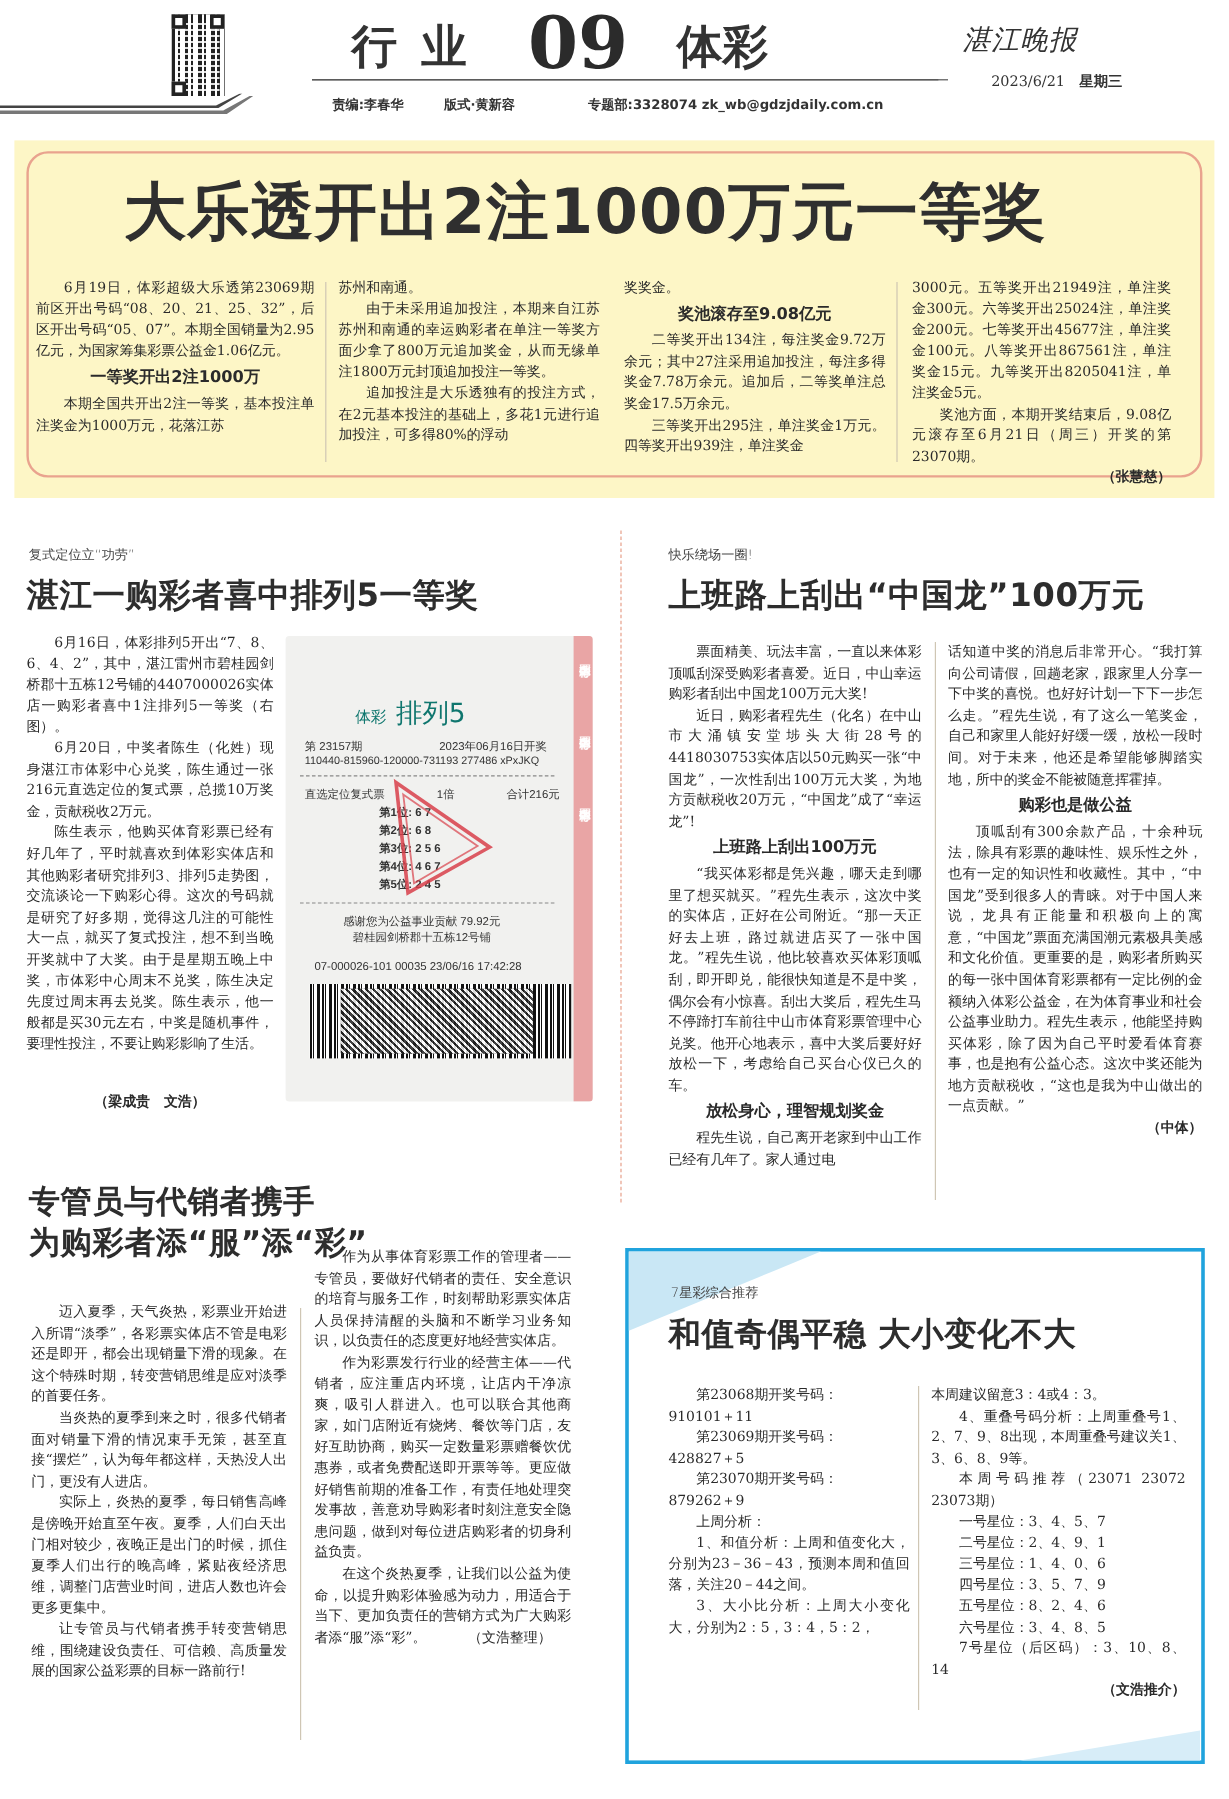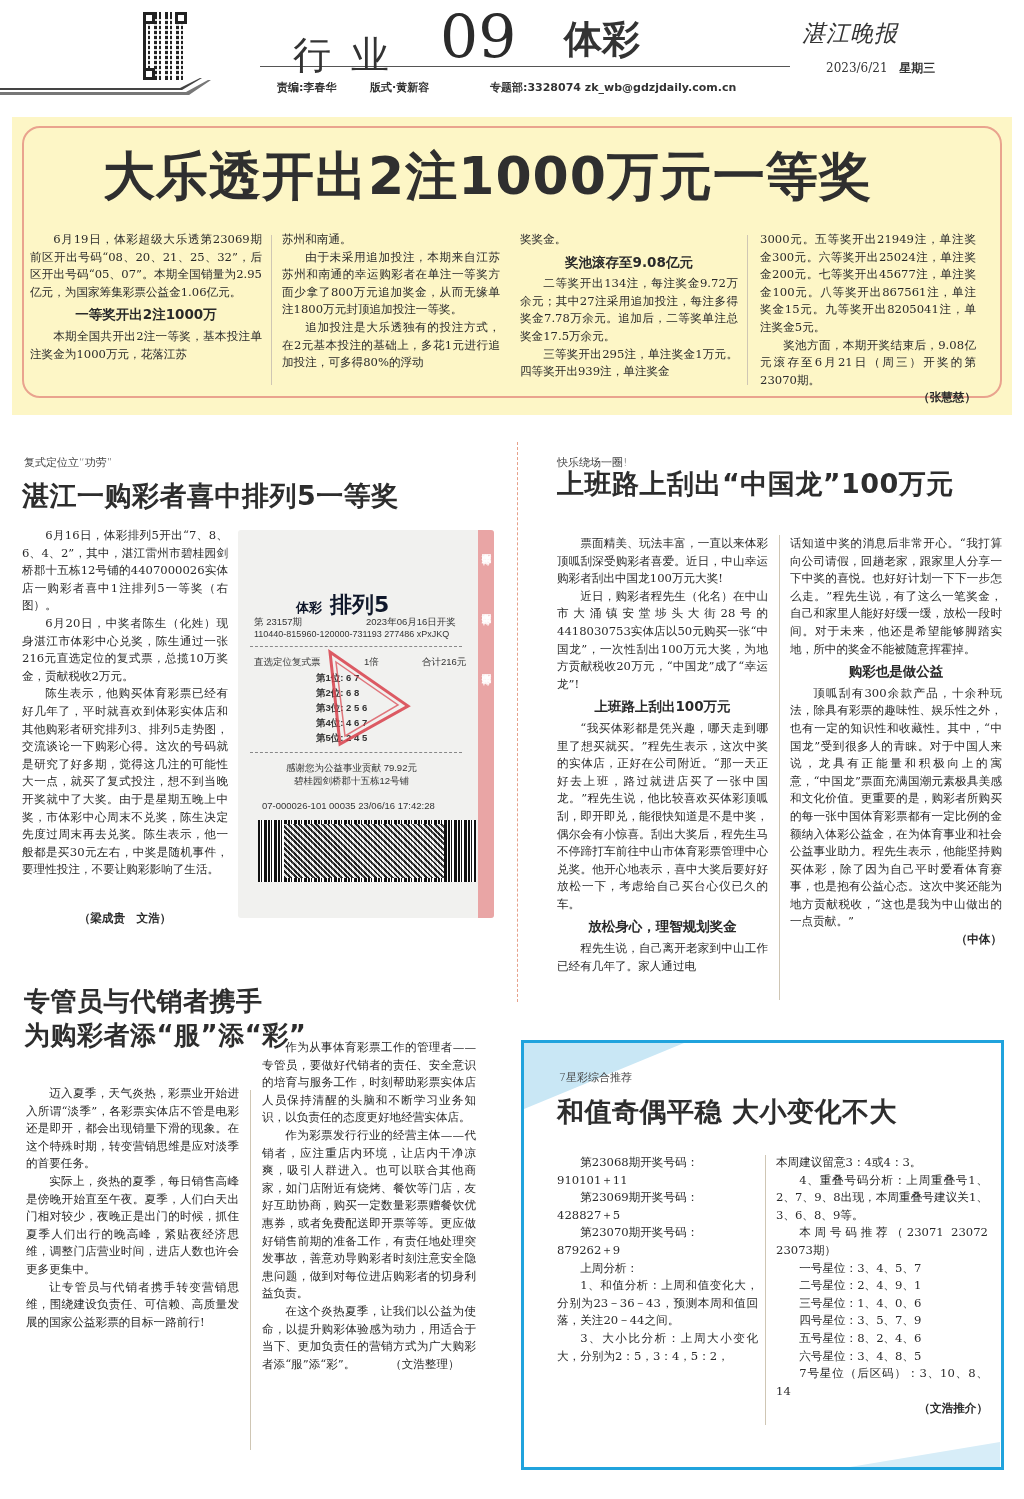--- a/index.html
+++ b/index.html
@@ -9,22 +9,22 @@
   .abs { position: absolute; }
 
   
   .qr { left: 143px; top: 12px; width: 44px; height: 68px; background:
       repeating-linear-gradient(90deg,#222 0 3px,#fff 3px 5px,#222 5px 7px,#fff 7px 11px),
       #222; }
   .qr::after { content:""; position:absolute; inset:4px; background:
       repeating-linear-gradient(0deg,rgba(255,255,255,.85) 0 2px,transparent 2px 5px); }
   .qr-corner { position:absolute; width:12px; height:12px; border:3px solid #222; background:#fff; z-index:2; }
   .mast-slash { left: 0; top: 78px; width: 250px; height: 20px; }
-  .section-title { left: 293px; top: 30px; font-size: 38px; letter-spacing: 20px; color:#333; font-family:"DejaVu Sans","Liberation Sans",sans-serif; font-weight:400; }
-  .page-no { left: 440px; top: 2px; font-size: 60px; font-weight: normal; color:#2b2b2b; font-family:"DejaVu Serif","Liberation Serif",serif; }
+  .section-title { left: 293px; top: 14px; font-size: 38px; letter-spacing: 20px; color:#333; font-family:"DejaVu Sans","Liberation Sans",sans-serif; font-weight:700; }
+  .page-no { left: 440px; top: 2px; font-size: 60px; font-weight: bold; color:#2b2b2b; font-family:"DejaVu Serif","Liberation Serif",serif; }
   .section-name { left: 564px; top: 14px; font-size: 38px; font-weight: bold; color:#333; }
   .paper-logo { left: 790px; top: 18px; font-size: 23px; font-style: italic; font-weight:normal; color:#333; letter-spacing:1px;margin-left:12px; }
   .date { left: 786px; top: 60px; font-size: 12px; color:#333;margin-left:40px; }
   .credits { top: 80px; font-size: 11px; color:#333; font-weight:bold; }
   .rule { left: 260px; top: 66px; width: 522px; height: 1px; background:#555; }
 
   
   .feature { left: 12px; top: 117px; width: 1000px; height: 298px; background:#fdf6c6; }
   .feature-frame { left: 22px; top: 126px; width: 980px; height: 272px; border: 2px solid #e9a38e; border-radius: 18px; }
   .feature-title { left: 0; width: 975px; top: 142px; text-align:center; font-size: 52px; font-weight:900; letter-spacing: 1px; color:#2f2f2f; }
@@ -38,21 +38,21 @@
   
   .kicker { font-size: 11px; color:#444; font-family:"DejaVu Sans","Liberation Sans",sans-serif; font-weight:300; }
   .headline { font-size: 27px; font-weight: 900; color:#2d2d2d; font-family:"DejaVu Sans","Liberation Sans",sans-serif; letter-spacing:0.5px; }
   .wavy { left: 517px; top: 442px; width: 6px; height: 560px; border-left: 1.5px dashed #e6a08a; }
 
   
   .ticket { left: 238px; top: 530px; width: 256px; height: 388px; background:#f1f1ef; border-radius:3px; overflow:hidden; }
   .ticket-strip { position:absolute; right:0; top:0; width:16px; height:100%; background:#e9a5a5; }
   .ticket-strip span { display:block; writing-mode: vertical-rl; color:#fff; font-size:10px; font-family:"DejaVu Sans",sans-serif; margin: 16px auto 0; }
   .t-txt { position:absolute; font-family:Liberation Sans, sans-serif; font-size:9.5px; color:#333; white-space:nowrap; }
-  .t-title { position:absolute; left:58px; top:60px; font-size:22px; font-weight:bold; color:#0f172a; font-family:"DejaVu Sans",sans-serif; }
+  .t-title { position:absolute; left:58px; top:50px; font-size:22px; font-weight:normal; color:#0f766e; font-family:"DejaVu Sans",sans-serif; }
   .t-title small { font-size:13px; margin-right:8px; }
   .stamp-svg { position:absolute; left:80px; top:118px; }
   .barcode { position:absolute; left:20px; top:290px; width:218px; height:62px;
      background: repeating-linear-gradient(90deg,#111 0 2px,#fff 2px 3px,#111 3px 4px,#fff 4px 6px,#111 6px 9px,#fff 9px 10px); }
   .barcode-inner { position:absolute; left:26px; top:4px; width:160px; height:54px;
      background: repeating-linear-gradient(45deg,#222 0 2px,#fff 2px 4px), #222; opacity:.85; }
   .dashed { position:absolute; left:12px; width:212px; border-top:1px dashed #888; }
 
   
   .star-box { left: 521px; top: 1040px; width: 483px; height: 430px; border: 3px solid #20a3dd; background:#fff; }
@@ -154,41 +154,42 @@
   <div class="t-txt" style="left:56px;top:245px">碧桂园剑桥郡十五栋12号铺</div>
   <div class="t-txt" style="left:24px;top:270px">07-000026-101  00035  23/06/16 17:42:28</div>
   <div class="barcode">
       <div class="barcode-inner"></div>
     </div>
 </div>
 
 <div class="abs wavy"></div>
 
 <div class="abs kicker" style="left:557px;top:455px">快乐绕场一圈!</div>
-<div class="abs headline" style="left:557px;top:466px">上班路上刮出“中国龙”100万元</div>
+<div class="abs headline" style="left:557px;top:478px">上班路上刮出“中国龙”100万元</div>
 <div class="abs col" style="left:557px;top:535px;width:211px">
     <p>票面精美、玩法丰富，一直以来体彩顶呱刮深受购彩者喜爱。近日，中山幸运购彩者刮出中国龙100万元大奖!</p>
     <p>近日，购彩者程先生（化名）在中山市大涌镇安堂埗头大街28号的4418030753实体店以50元购买一张“中国龙”，一次性刮出100万元大奖，为地方贡献税收20万元，“中国龙”成了“幸运龙”!</p>
     <h4>上班路上刮出100万元</h4>
     <p>“我买体彩都是凭兴趣，哪天走到哪里了想买就买。”程先生表示，这次中奖的实体店，正好在公司附近。“那一天正好去上班，路过就进店买了一张中国龙。”程先生说，他比较喜欢买体彩顶呱刮，即开即兑，能很快知道是不是中奖，偶尔会有小惊喜。刮出大奖后，程先生马不停蹄打车前往中山市体育彩票管理中心兑奖。他开心地表示，喜中大奖后要好好放松一下，考虑给自己买台心仪已久的车。</p>
     <h4>放松身心，理智规划奖金</h4>
     <p>程先生说，自己离开老家到中山工作已经有几年了。家人通过电</p>
   </div>
 <div class="abs vdiv" style="left:779px;top:535px;height:465px"></div>
 <div class="abs col" style="left:790px;top:535px;width:212px">
     <p class="noind">话知道中奖的消息后非常开心。“我打算向公司请假，回趟老家，跟家里人分享一下中奖的喜悦。也好好计划一下下一步怎么走。”程先生说，有了这么一笔奖金，自己和家里人能好好缓一缓，放松一段时间。对于未来，他还是希望能够脚踏实地，所中的奖金不能被随意挥霍掉。</p>
     <h4>购彩也是做公益</h4>
     <p>顶呱刮有300余款产品，十余种玩法，除具有彩票的趣味性、娱乐性之外，也有一定的知识性和收藏性。其中，“中国龙”受到很多人的青睐。对于中国人来说，龙具有正能量和积极向上的寓意，“中国龙”票面充满国潮元素极具美感和文化价值。更重要的是，购彩者所购买的每一张中国体育彩票都有一定比例的金额纳入体彩公益金，在为体育事业和社会公益事业助力。程先生表示，他能坚持购买体彩，除了因为自己平时爱看体育赛事，也是抱有公益心态。这次中奖还能为地方贡献税收，“这也是我为中山做出的一点贡献。”</p>
     <div class="byline">（中体）</div>
   </div>
 
 <div class="abs headline" style="left:24px;top:984px;font-size:26px">专管员与代销者携手</div>
 <div class="abs headline" style="left:24px;top:1018px;font-size:26px">为购彩者添“服”添“彩”</div>
 <div class="abs col" style="left:26px;top:1085px;width:213px">
     <p>迈入夏季，天气炎热，彩票业开始进入所谓“淡季”，各彩票实体店不管是电彩还是即开，都会出现销量下滑的现象。在这个特殊时期，转变营销思维是应对淡季的首要任务。</p>
+    <p>当炎热的夏季到来之时，很多代销者面对销量下滑的情况束手无策，甚至直接“摆烂”，认为每年都这样，天热没人出门，更没有人进店。</p>
     <p>实际上，炎热的夏季，每日销售高峰是傍晚开始直至午夜。夏季，人们白天出门相对较少，夜晚正是出门的时候，抓住夏季人们出行的晚高峰，紧贴夜经济思维，调整门店营业时间，进店人数也许会更多更集中。</p>
     <p>让专管员与代销者携手转变营销思维，围绕建设负责任、可信赖、高质量发展的国家公益彩票的目标一路前行!</p>
   </div>
 <div class="abs vdiv" style="left:250px;top:1090px;height:360px"></div>
 <div class="abs col" style="left:262px;top:1039px;width:214px">
     <p>作为从事体育彩票工作的管理者——专管员，要做好代销者的责任、安全意识的培育与服务工作，时刻帮助彩票实体店人员保持清醒的头脑和不断学习业务知识，以负责任的态度更好地经营实体店。</p>
     <p>作为彩票发行行业的经营主体——代销者，应注重店内环境，让店内干净凉爽，吸引人群进入。也可以联合其他商家，如门店附近有烧烤、餐饮等门店，友好互助协商，购买一定数量彩票赠餐饮优惠券，或者免费配送即开票等等。更应做好销售前期的准备工作，有责任地处理突发事故，善意劝导购彩者时刻注意安全隐患问题，做到对每位进店购彩者的切身利益负责。</p>
     <p>在这个炎热夏季，让我们以公益为使命，以提升购彩体验感为动力，用适合于当下、更加负责任的营销方式为广大购彩者添“服”添“彩”。　　　（文浩整理）</p>
   </div>
 

